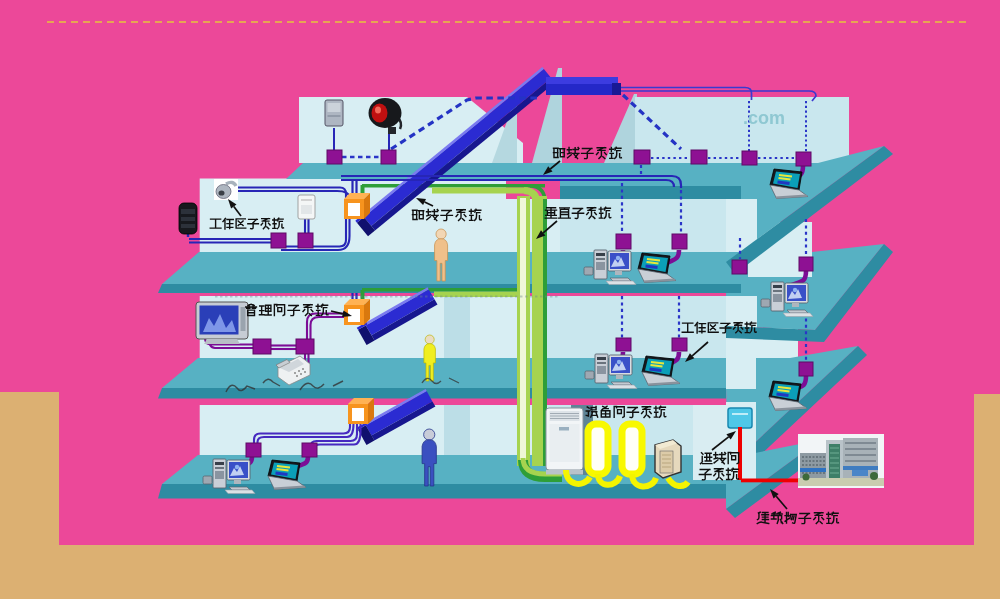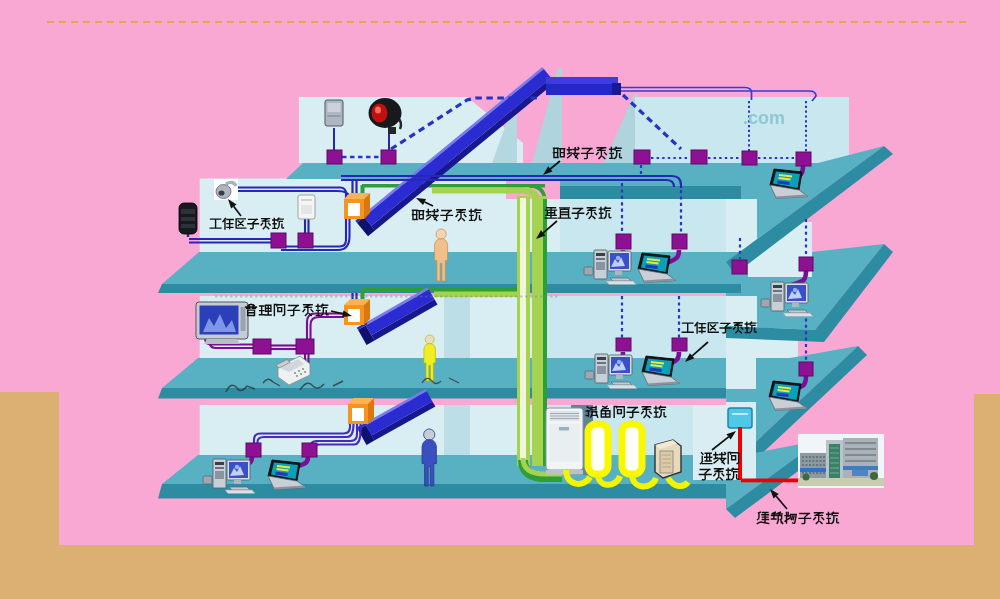--- a/index.html
+++ b/index.html
@@ -1,14 +1,14 @@
 <!DOCTYPE html>
 <html><head><meta charset="utf-8"><style>
 html,body{margin:0;padding:0;background:#fff;font-family:"Liberation Sans",sans-serif;}
-#wrap{position:relative;width:1000px;height:599px;overflow:hidden;background:#f9a8d4;}
+#wrap{position:relative;width:1000px;height:599px;overflow:hidden;background:#ec4899;}
 </style></head><body>
 <div id="wrap">
 <svg width="1000" height="599" viewBox="0 0 1000 599">
 
 <line x1="47" y1="22" x2="967" y2="22" stroke="#E8A453" stroke-width="2" stroke-dasharray="7,5"></line>
 
 <rect x="0" y="392" width="59" height="207" fill="#DCB072"></rect>
 
 <rect x="0" y="545" width="1000" height="54" fill="#DCB072"></rect>
 

